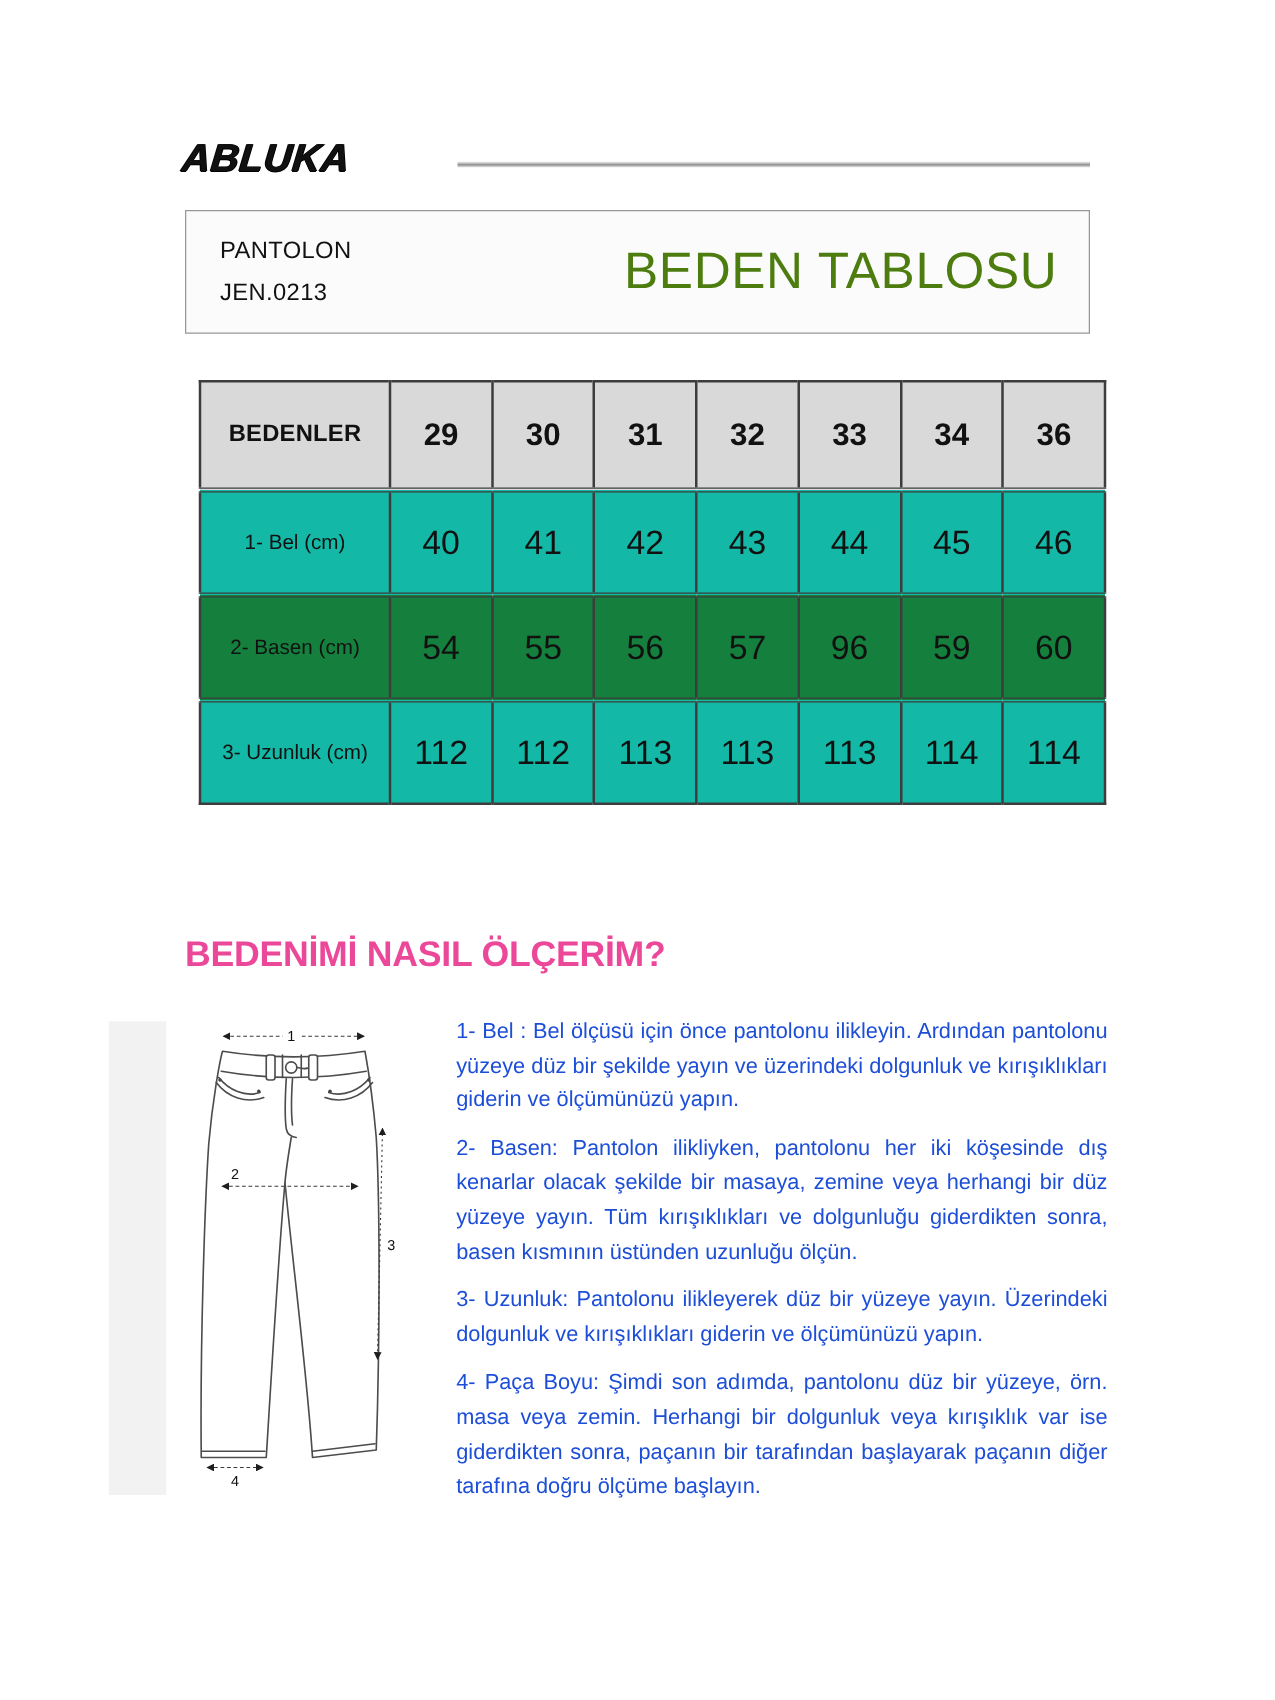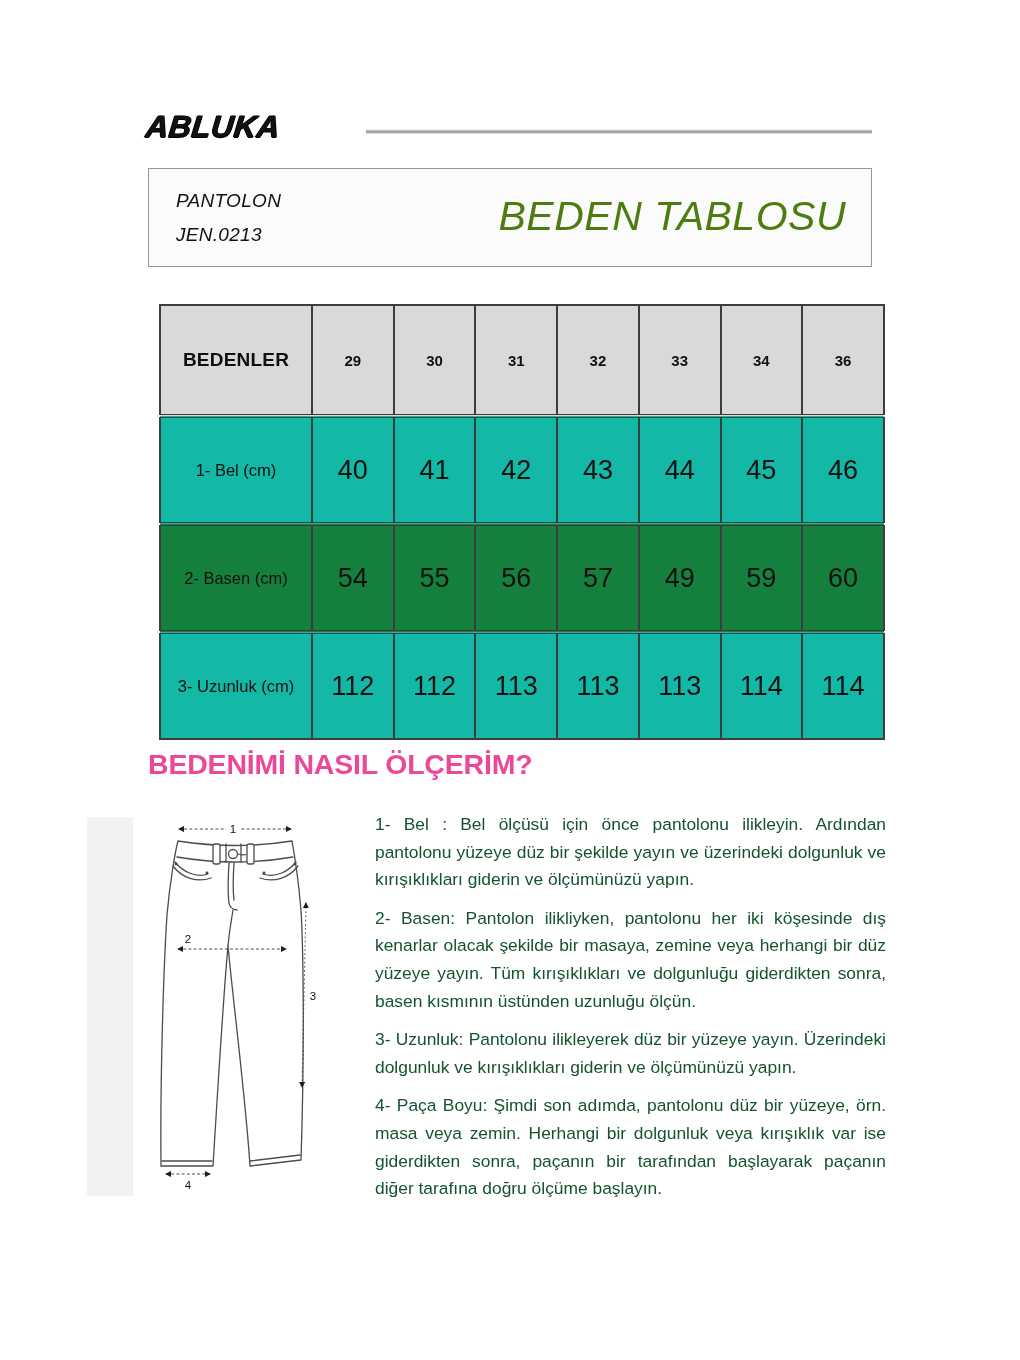--- a/index.html
+++ b/index.html
@@ -20,66 +20,66 @@
     white-space: nowrap;
   }
   .brand-rule {
     position: absolute; left: 366px; top: 129px; width: 506px; height: 5px;
     background: linear-gradient(to bottom, #fbfbfb 0%, #c7c7c7 30%, #8f8f8f 55%, #ececec 100%);
   }
 
   
   .product-box {
     position: absolute; left: 148px; top: 168px; width: 724px; height: 99px;
-    border: 1.5px solid #979797; background: #fbfbfb; box-sizing: border-box; font-style: italic;
+    border: 1.5px solid #979797; background: #fbfbfb; box-sizing: border-box;
   }
   .product-info {
     position: absolute; left: 27px; top: 15px;
     font-size: 19px; letter-spacing: 0.3px; line-height: 34px;
   }
   .size-chart-title {
     position: absolute; right: 25px; top: 50%; transform: translateY(-53%);
     font-size: 41px; font-weight: 500; letter-spacing: 0.5px; white-space: nowrap;
     color: #4d7c0f;
   }
 
   
   .size-table {
     position: absolute; left: 159px; top: 304px; width: 726px;
     border-collapse: collapse; table-layout: fixed; text-align: center;
     border: 2.5px solid #3d3d3d;
   }
   .size-table th, .size-table td {
     border-left: 2px solid #3d3d3d;
-    vertical-align: middle; padding: 12px;
+    vertical-align: middle; padding: 0;
   }
   .size-table th:first-child, .size-table td:first-child { border-left: none; }
   .size-table tr + tr th, .size-table tr + tr td { border-top: 4px double #3d3d3d; }
   .size-table tr.head-row th { height: 84px; }
   .size-table tr.data-row td { height: 80px; }
   .head-row { background: #d9d9d9; }
   .head-label { font-size: 19px; font-weight: 700; letter-spacing: 0.2px; }
-  .head-size  { font-size: 15px; font-weight: 700; }
+  .head-size  { font-size: 25px; font-weight: 700; }
   .row-gray  { background: #15803d; }
   .row-white { background: #14b8a6; }
   .row-label { font-size: 16.5px; font-weight: 400; padding: 0 18px; line-height: 24px; }
   .cell-num  { font-size: 27px; font-weight: 500; margin-left: 45px; }
 
   
   .howto-heading {
     position: absolute; left: 148px; top: 748px;
     font-size: 28.5px; font-weight: 800; letter-spacing: -0.2px; color: #ec4899;
     white-space: nowrap;
   }
   .pants-diagram { position: absolute; left: 80px; top: 810px; width: 280px; height: 412px; }
   .instructions { position: absolute; left: 365px; top: 811px; width: 521px; }
   .instructions p {
-    margin: 0 0 11px 10px;
+    margin: 0 0 11px 0;
     font-size: 17.4px; line-height: 27.6px;
-    text-align: justify; color: #14532d;
+    text-align: justify; color: #1d4ed8;
   }
   svg text { font-family: "Liberation Sans", sans-serif; }
 </style>
 </head>
 <body>
 
 <div class="page">
 
   <div class="brand-logo">ABLUKA</div>
   <div class="brand-rule"></div>
@@ -123,21 +123,21 @@
         <td class="cell-num">44</td>
         <td class="cell-num">45</td>
         <td class="cell-num">46</td>
       </tr>
       <tr class="data-row row-gray">
         <td class="row-label">2- Basen (cm)</td>
         <td class="cell-num">54</td>
         <td class="cell-num">55</td>
         <td class="cell-num">56</td>
         <td class="cell-num">57</td>
-        <td class="cell-num">49</td>
+        <td class="cell-num">96</td>
         <td class="cell-num">59</td>
         <td class="cell-num">60</td>
       </tr>
       <tr class="data-row row-white">
         <td class="row-label">3- Uzunluk (cm)</td>
         <td class="cell-num">112</td>
         <td class="cell-num">112</td>
         <td class="cell-num">113</td>
         <td class="cell-num">113</td>
         <td class="cell-num">113</td>

